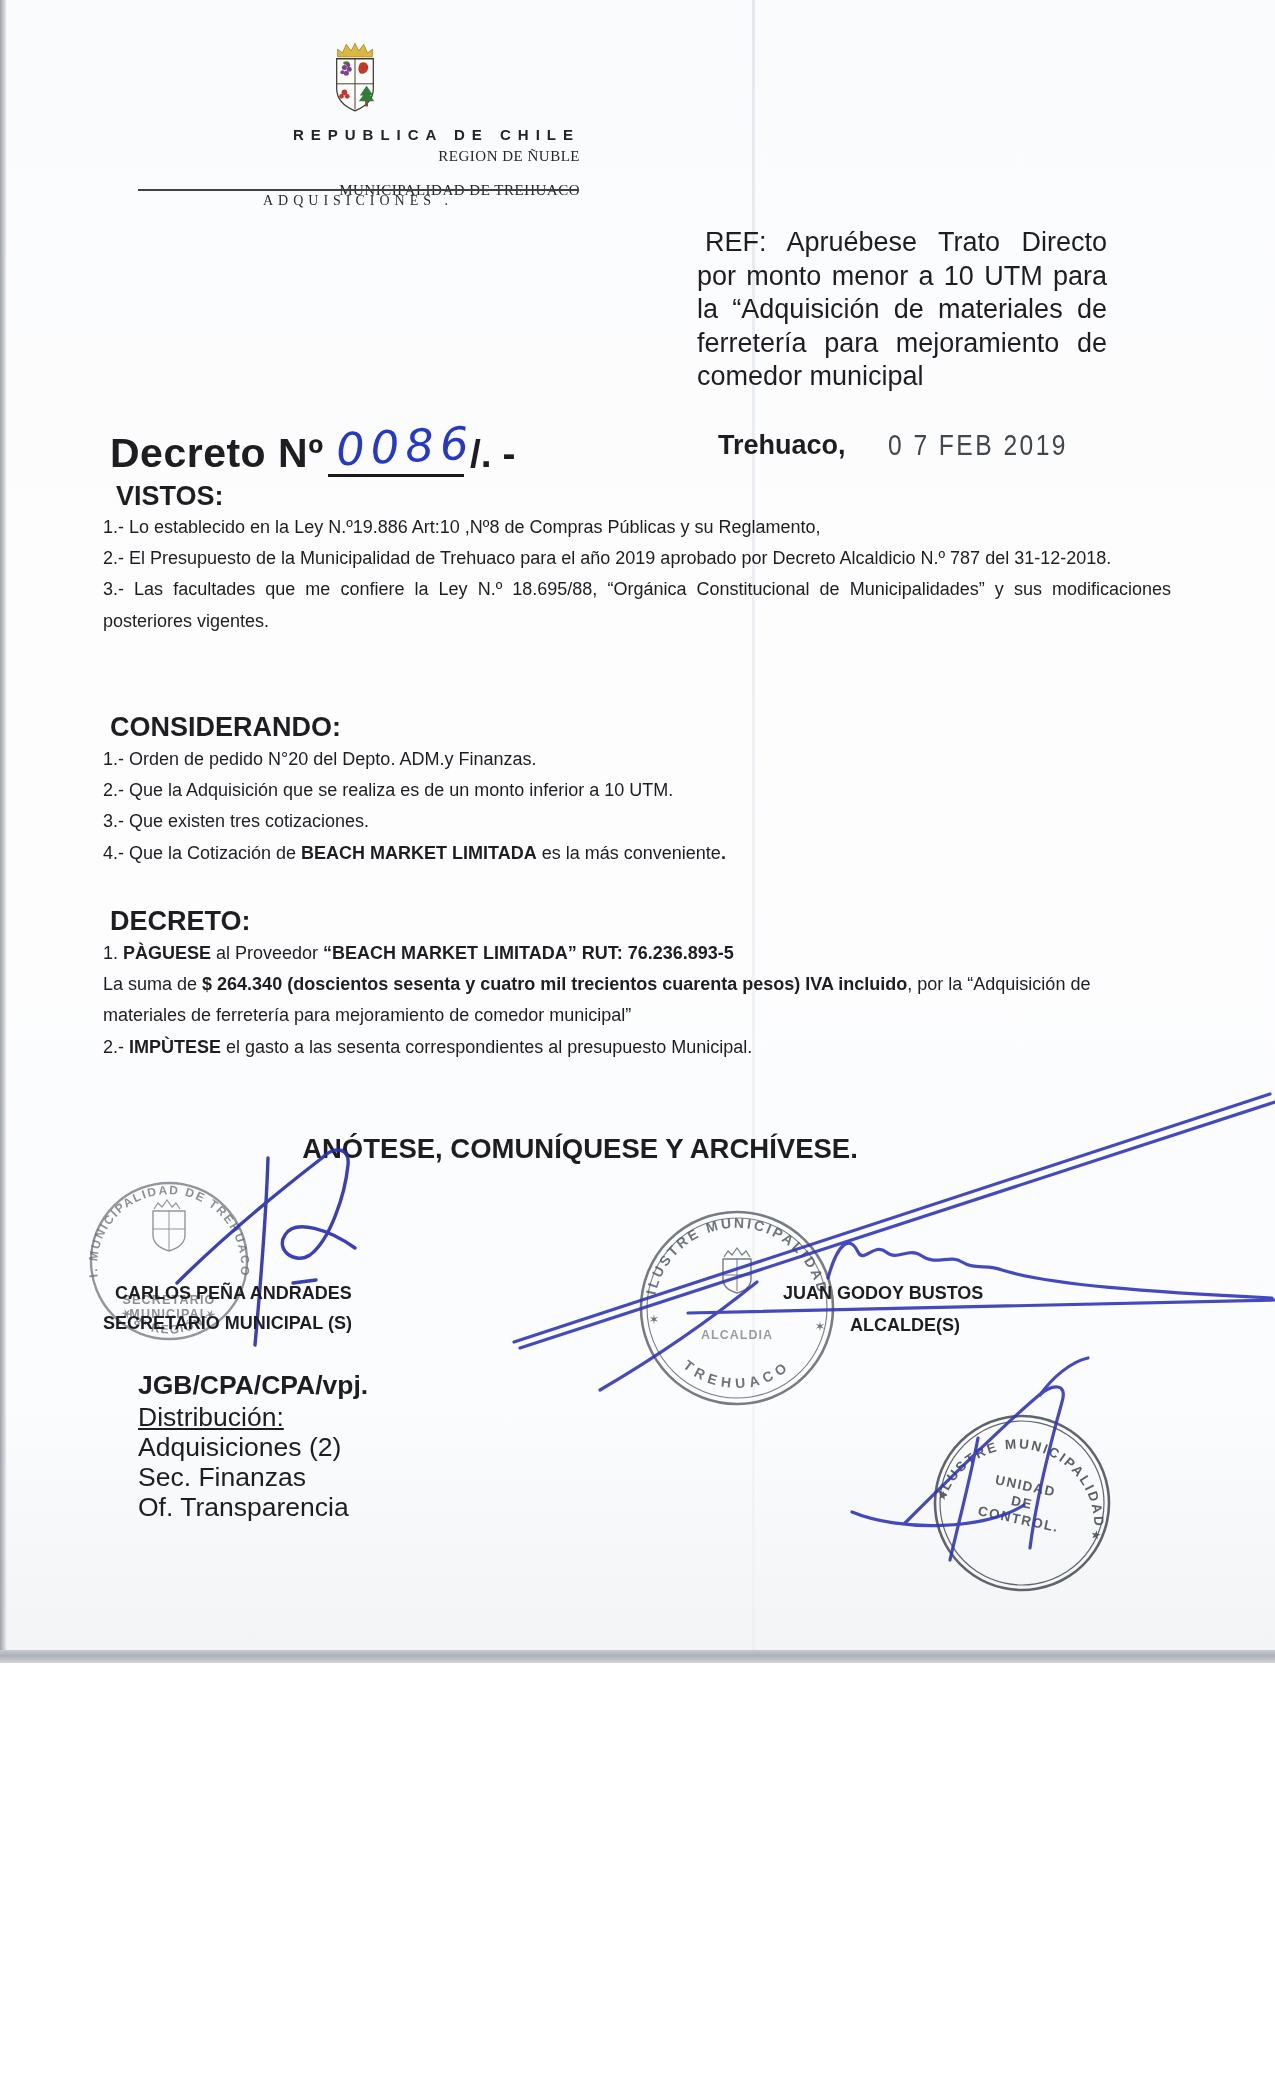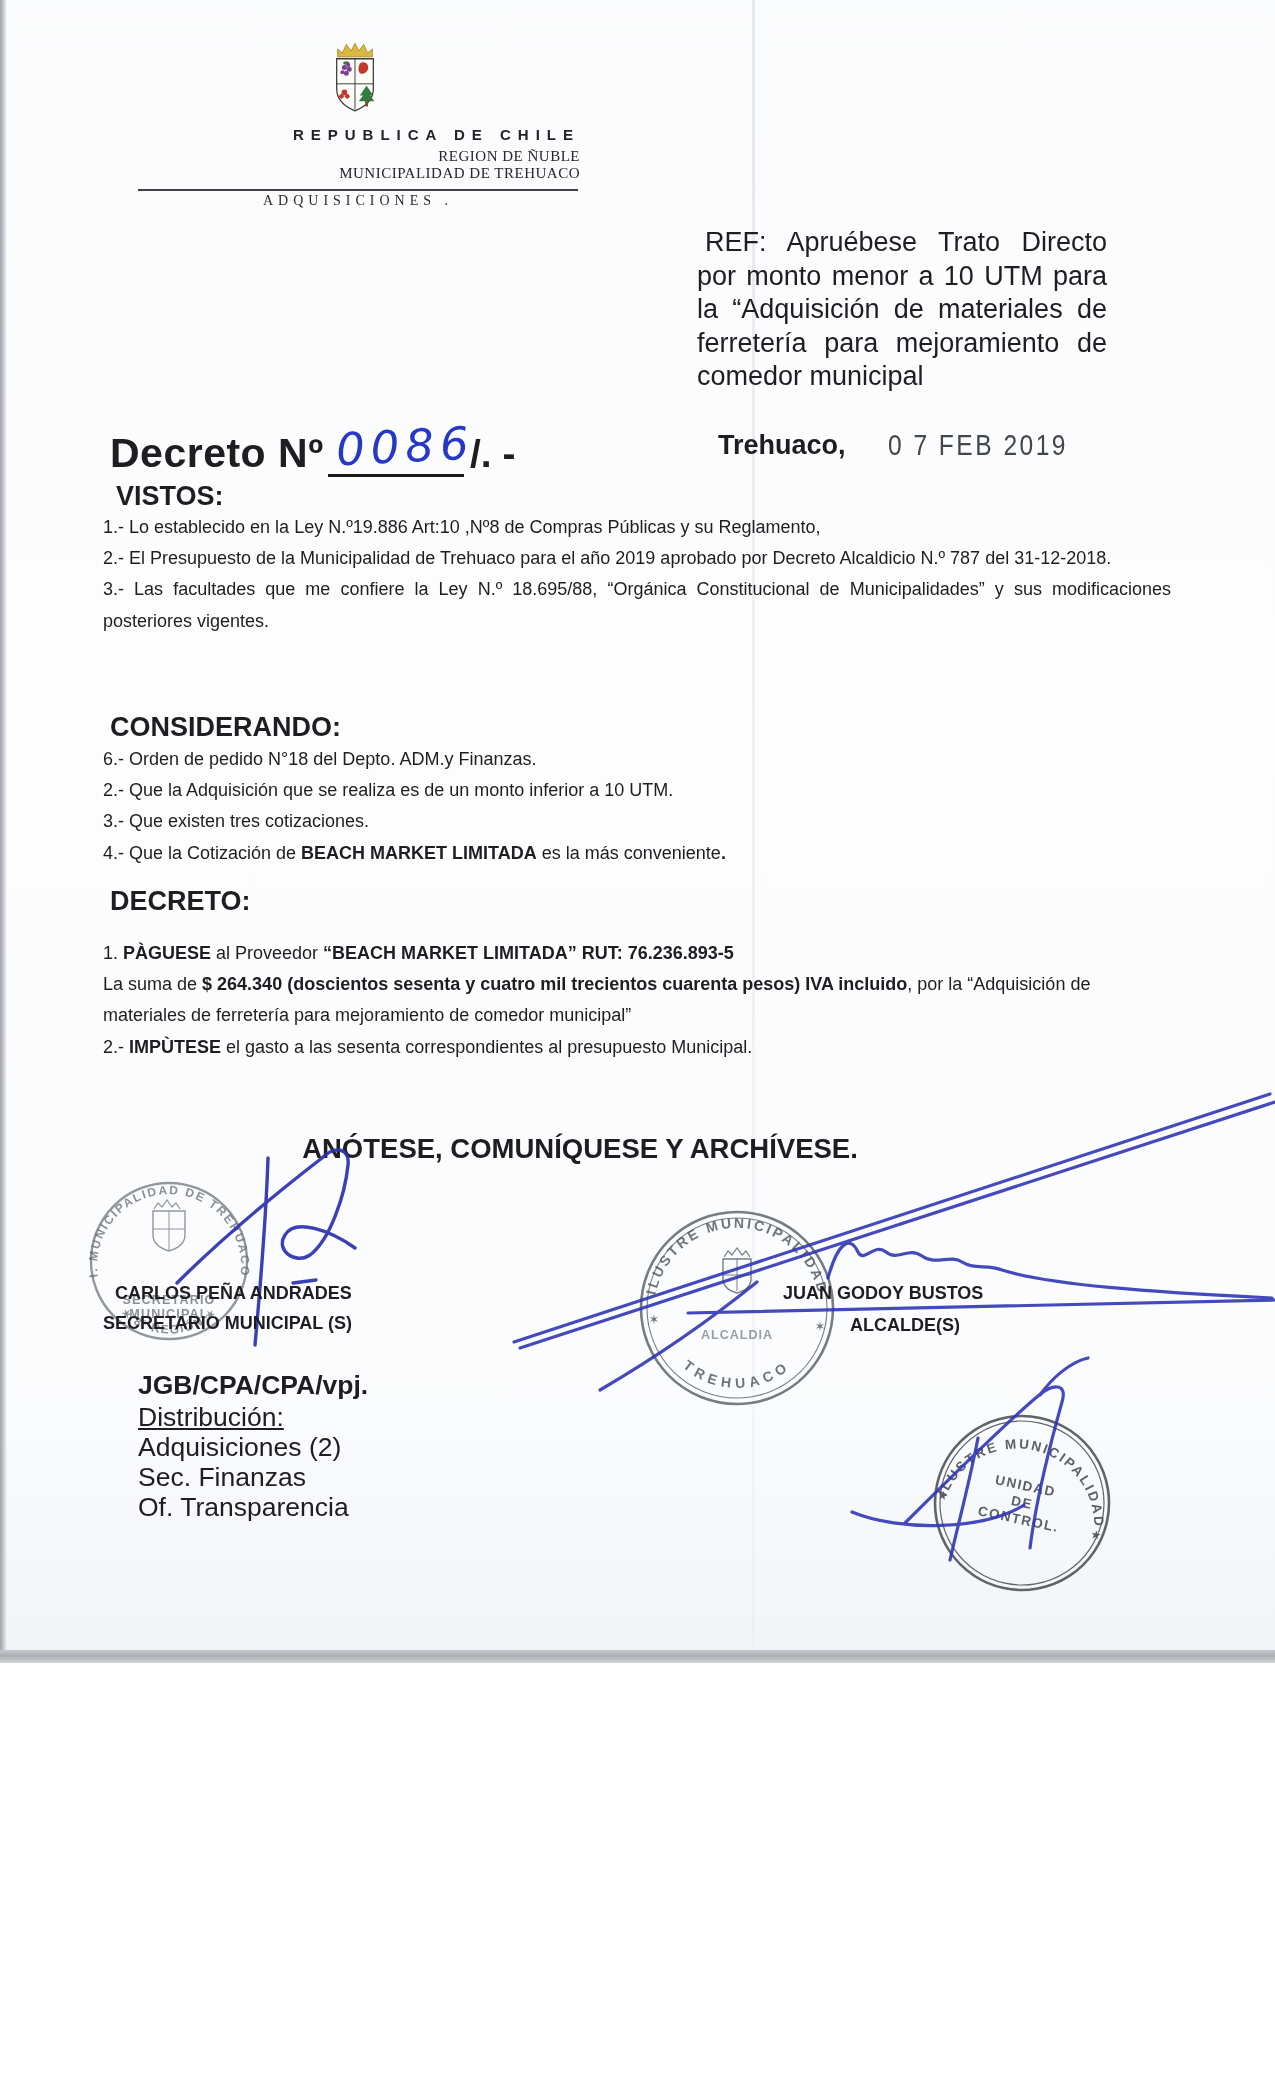--- a/index.html
+++ b/index.html
@@ -17,21 +17,21 @@
   .abs{position:absolute;}
   p{margin:0;}
   .serif{font-family:"Liberation Serif",serif;}
   .justify{text-align:justify;}
 
   
   .letterhead{left:130px;top:40px;width:450px;text-align:right;}
   .coat{display:block;margin:0 auto 8px auto;}
   .country{font-weight:bold;font-size:15px;letter-spacing:7px;color:#23232a;}
   .region{font-size:15px;margin-top:5px;letter-spacing:.5px;color:#26262c;}
-  .muni{font-size:15px;margin-top:0;letter-spacing:.5px;color:#26262c;}
+  .muni{font-size:15px;margin-top:17px;letter-spacing:.5px;color:#26262c;}
   .lh-rule{left:138px;top:189px;width:440px;border-top:2px solid #404046;}
   .dept{left:138px;top:193px;width:440px;text-align:center;font-size:14px;letter-spacing:5px;color:#2a2a30;}
 
   
   .ref{left:697px;top:226px;width:410px;font-size:27px;line-height:33.5px;text-indent:8px;}
 
   .city{left:718px;top:430px;font-size:27px;font-weight:bold;}
   .datestamp{left:888px;top:428px;font-size:30px;color:#42464d;letter-spacing:3px;
              transform:scaleX(.82);transform-origin:left top;white-space:nowrap;}
 
@@ -41,21 +41,21 @@
   .decree-number{left:336px;top:420px;font-size:45px;font-style:italic;letter-spacing:6px;
                  color:#2638c6;font-family:"DejaVu Sans",sans-serif;transform:rotate(-3deg);}
   .decree-suffix{left:470px;top:432px;font-size:39px;font-weight:bold;}
 
   .h-bold{font-size:27px;font-weight:bold;}
   .vistos-h{left:110px;top:481px;margin-left:6px;}
   .body-block{left:103px;width:1068px;font-size:18px;line-height:31.2px;}
   .vistos-b{top:512px;}
   .cons-h{left:110px;top:712px;}
   .cons-b{top:744px;}
-  .dec-h{left:110px;top:886px;}
+  .dec-h{left:110px;top:906px;}
   .dec-b{top:938px;width:1058px;}
 
   .anotese{left:35px;top:1133px;width:1090px;text-align:center;font-size:27.5px;font-weight:bold;}
 
   .name{font-size:18px;font-weight:bold;white-space:nowrap;}
   .nm-left1{left:115px;top:1283px;}
   .nm-left2{left:103px;top:1313px;}
   .nm-right1{left:783px;top:1283px;}
   .nm-right2{left:850px;top:1315px;}
 
@@ -115,21 +115,21 @@
 
   <div class="abs h-bold vistos-h">VISTOS:</div>
   <div class="abs body-block vistos-b">
     <p class="justify">1.- Lo establecido en la Ley N.º19.886 Art:10 ,Nº8 de Compras Públicas y su Reglamento,</p>
     <p class="justify">2.- El Presupuesto de la Municipalidad de Trehuaco para el año 2019 aprobado por Decreto Alcaldicio N.º 787 del 31-12-2018.</p>
     <p class="justify">3.- Las facultades que me confiere la Ley N.º 18.695/88, “Orgánica Constitucional de Municipalidades” y sus modificaciones posteriores vigentes.</p>
   </div>
 
   <div class="abs h-bold cons-h">CONSIDERANDO:</div>
   <div class="abs body-block cons-b">
-    <p><span>6.- Orden de pedido N°18 del Depto. ADM.y Finanzas.</span></p>
+    <p><span>1.- Orden de pedido N°20 del Depto. ADM.y Finanzas.</span></p>
     <p><span>2.- Que la Adquisición que se realiza es de un monto inferior a 10 UTM.</span></p>
     <p><span>3.- Que existen tres cotizaciones.</span></p>
     <p><span>4.- Que la Cotización de </span><span style="font-weight: bold;">BEACH MARKET LIMITADA</span><span> es la más conveniente</span><span style="font-weight: bold;">.</span></p>
   </div>
 
   <div class="abs h-bold dec-h">DECRETO:</div>
   <div class="abs body-block dec-b">
     <p><span>1. </span><span style="font-weight: bold;">PÀGUESE</span><span> al Proveedor </span><span style="font-weight: bold;">“BEACH MARKET LIMITADA” RUT: 76.236.893-5</span><br><span>La suma de </span><span style="font-weight: bold;">$ 264.340 (doscientos sesenta y cuatro mil trecientos cuarenta pesos) IVA incluido</span><span>, por  la “Adquisición de materiales de ferretería para mejoramiento de comedor municipal”</span></p>
     <p><span>2.- </span><span style="font-weight: bold;">IMPÙTESE</span><span> el gasto a las sesenta correspondientes al presupuesto Municipal.</span></p>
   </div>

